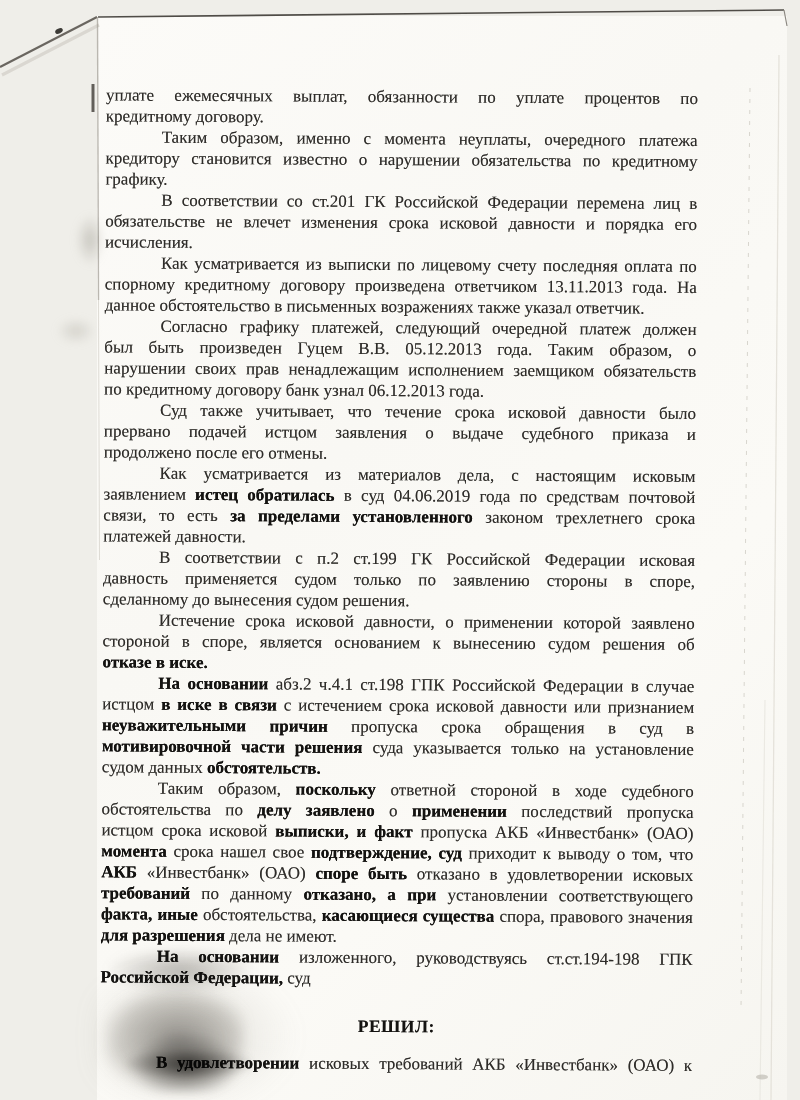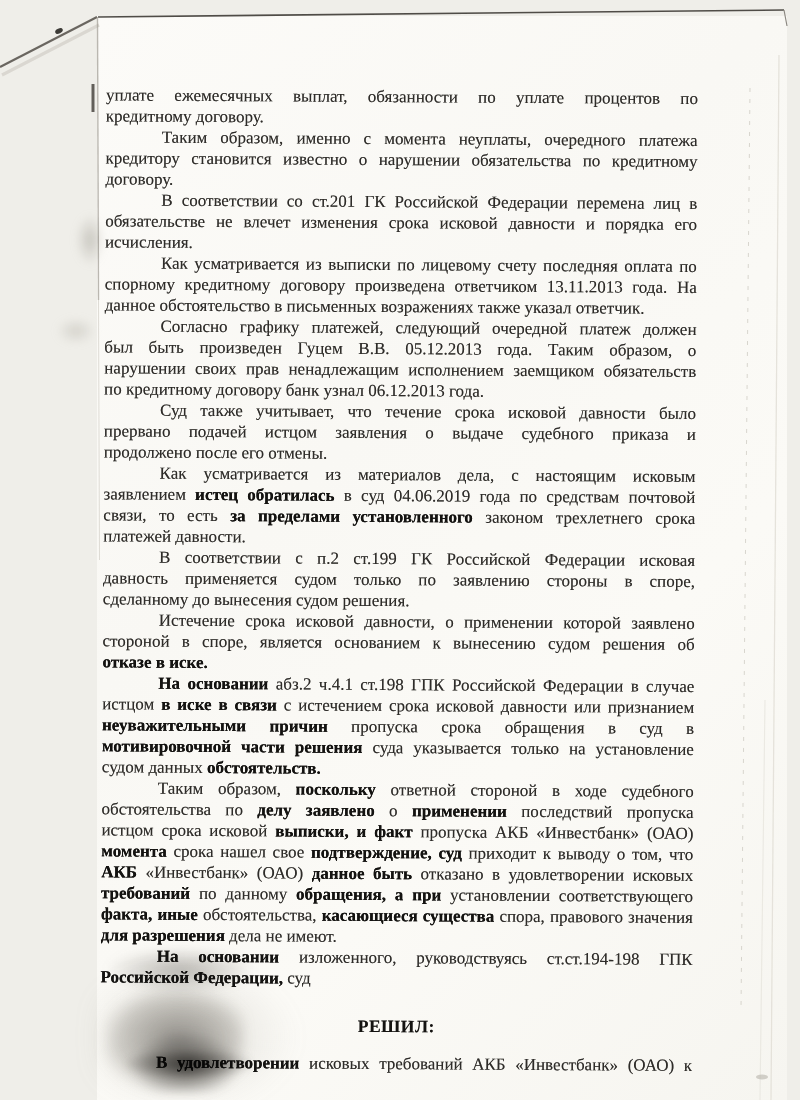--- a/index.html
+++ b/index.html
@@ -108,21 +108,21 @@
     <line x1="765" y1="700" x2="760" y2="1100" stroke="#e8e6df" stroke-width="1.2" opacity="0.8"></line>
     <ellipse cx="762" cy="1077" rx="6" ry="2.5" fill="#b8b4ab" opacity="0.6"></ellipse>
   </svg>
 
   <div class="textcol">
     <div id="body-lines">
         <div class="ln"><span>уплате ежемесячных выплат, обязанности по уплате процентов по</span></div>
         <div class="ln last"><span>кредитному договору.</span></div>
         <div class="ln ind"><span>Таким образом, именно с момента неуплаты, очередного платежа</span></div>
         <div class="ln"><span>кредитору становится известно о нарушении обязательства по кредитному</span></div>
-        <div class="ln last"><span>договору.</span></div>
+        <div class="ln last"><span>графику.</span></div>
         <div class="ln ind"><span>В соответствии со ст.201 ГК Российской Федерации перемена лиц в</span></div>
         <div class="ln"><span>обязательстве не влечет изменения срока исковой давности и порядка его</span></div>
         <div class="ln last"><span>исчисления.</span></div>
         <div class="ln ind"><span>Как усматривается из выписки по лицевому счету последняя оплата по</span></div>
         <div class="ln"><span>спорному кредитному договору произведена ответчиком 13.11.2013 года. На</span></div>
         <div class="ln last"><span>данное обстоятельство в письменных возражениях также указал ответчик.</span></div>
         <div class="ln ind"><span>Согласно графику платежей, следующий очередной платеж должен</span></div>
         <div class="ln"><span>был быть произведен Гуцем В.В. 05.12.2013 года. Таким образом, о</span></div>
         <div class="ln"><span>нарушении своих прав ненадлежащим исполнением заемщиком обязательств</span></div>
         <div class="ln last"><span>по кредитному договору банк узнал 06.12.2013 года.</span></div>
@@ -141,22 +141,22 @@
         <div class="ln last"><span class="b">отказе в иске.</span></div>
         <div class="ln ind"><span class="b">На основании</span><span> абз.2 ч.4.1 ст.198 ГПК Российской Федерации в случае</span></div>
         <div class="ln"><span>истцом </span><span class="b">в иске в связи</span><span> с истечением срока исковой давности или признанием</span></div>
         <div class="ln"><span class="b">неуважительными причин</span><span> пропуска срока обращения в суд в</span></div>
         <div class="ln"><span class="b">мотивировочной части решения</span><span> суда указывается только на установление</span></div>
         <div class="ln last"><span>судом данных </span><span class="b">обстоятельств.</span></div>
         <div class="ln ind"><span>Таким образом, </span><span class="b">поскольку</span><span> ответной стороной в ходе судебного</span></div>
         <div class="ln"><span>обстоятельства по </span><span class="b">делу заявлено</span><span> о </span><span class="b">применении</span><span> последствий пропуска</span></div>
         <div class="ln"><span>истцом срока исковой </span><span class="b">выписки, и факт</span><span> пропуска АКБ «Инвестбанк» (ОАО)</span></div>
         <div class="ln"><span class="b">момента</span><span> срока нашел свое </span><span class="b">подтверждение, суд</span><span> приходит к выводу о том, что</span></div>
-        <div class="ln"><span class="b">АКБ</span><span> «Инвестбанк» (ОАО) </span><span class="b">данное быть</span><span> отказано в удовлетворении исковых</span></div>
-        <div class="ln"><span class="b">требований</span><span> по данному </span><span class="b">обращения, а при</span><span> установлении соответствующего</span></div>
+        <div class="ln"><span class="b">АКБ</span><span> «Инвестбанк» (ОАО) </span><span class="b">споре быть</span><span> отказано в удовлетворении исковых</span></div>
+        <div class="ln"><span class="b">требований</span><span> по данному </span><span class="b">отказано, а при</span><span> установлении соответствующего</span></div>
         <div class="ln"><span class="b">факта, иные</span><span> обстоятельства, </span><span class="b">касающиеся существа</span><span> спора, правового значения</span></div>
         <div class="ln last"><span class="b">для разрешения</span><span> дела не имеют.</span></div>
         <div class="ln ind"><span class="b">На основании</span><span> изложенного, руководствуясь ст.ст.194-198 ГПК</span></div>
         <div class="ln last"><span class="b">Российской Федерации,</span><span> суд</span></div>
       </div>
     <div class="heading">РЕШИЛ:</div>
     <div id="tail-lines">
         <div class="ln ind"><span class="b">В удовлетворении</span><span> исковых требований АКБ «Инвестбанк» (ОАО) к</span></div>
       </div>
   </div>

